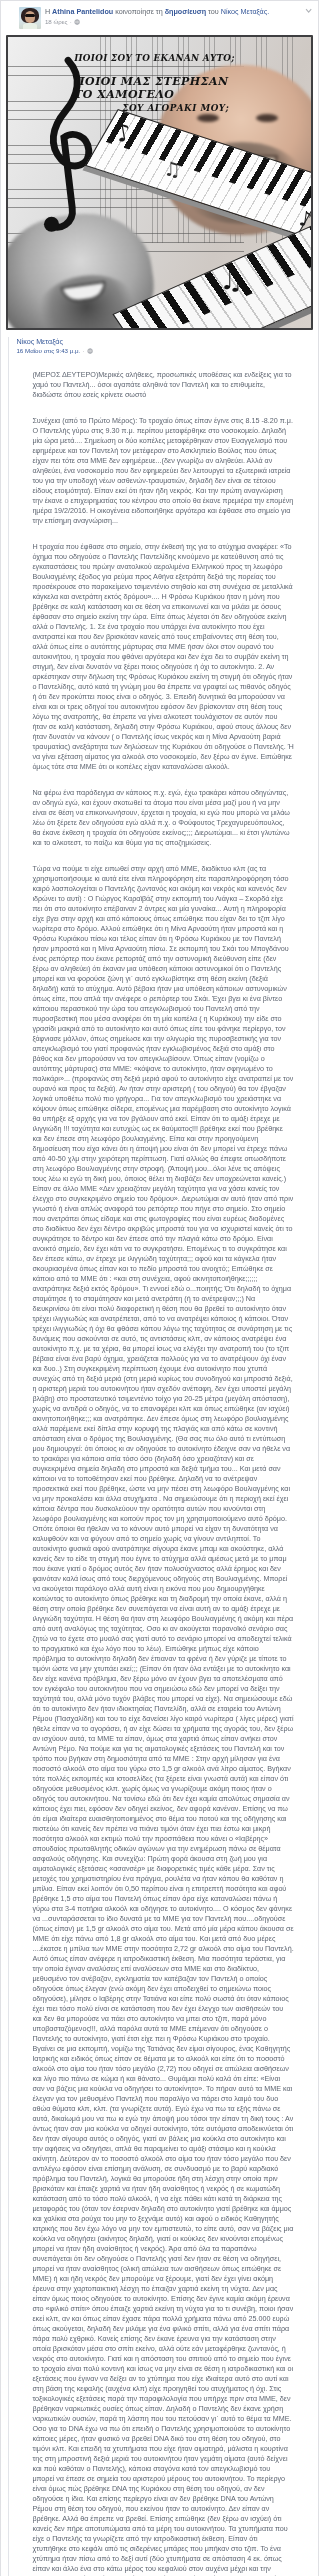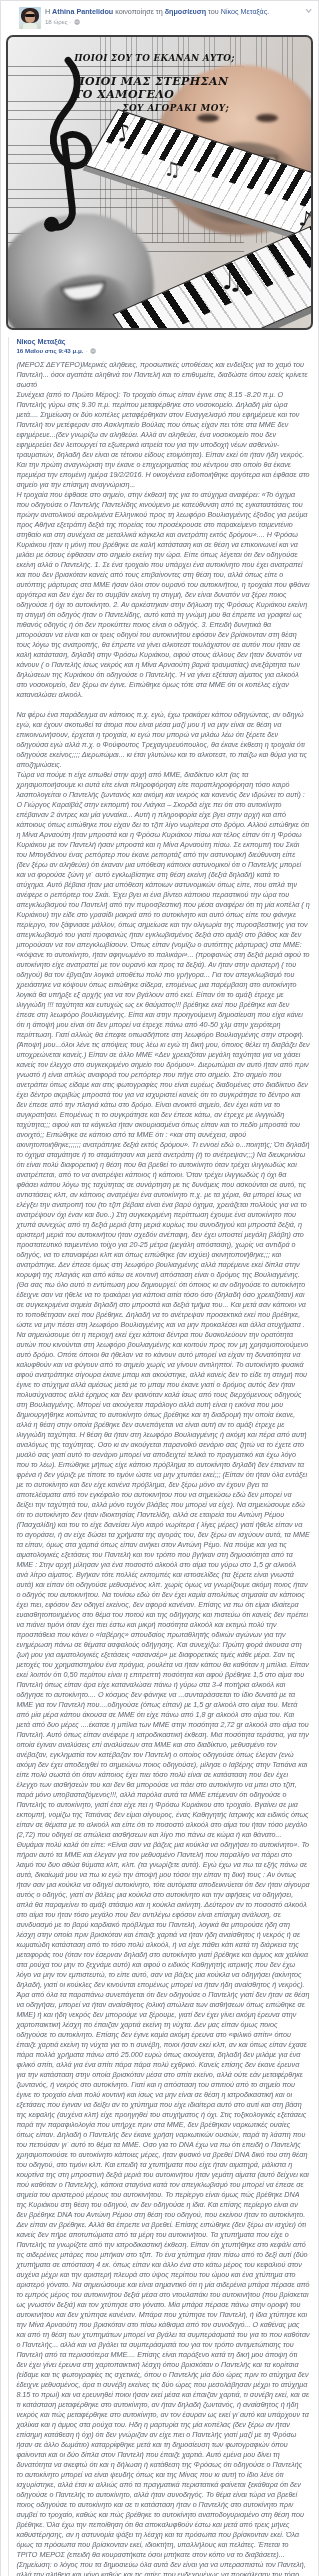--- a/index.html
+++ b/index.html
@@ -15,21 +15,21 @@
   .header-text{margin-left:4.1px;flex:1;}
   .header-line{font-size:7.2px;line-height:1.38;color:#1d2129;}
   .header-line a{color:#365899;text-decoration:none;cursor:pointer;}
   .header-line a.bold{font-weight:bold;}
   .header-line .plain{color:#616770;}
   .meta{font-size:6.2px;color:#90949c;margin-top:1px;display:flex;align-items:center;gap:2.1px;}
   .meta a{color:#90949c;text-decoration:none;cursor:pointer;}
   .globe{width:6.2px;height:6.2px;display:inline-block;}
   .chevron{position:absolute;right:5.2px;top:5.2px;width:9.3px;height:9.3px;color:#b0b3b8;cursor:pointer;}
   
-  .photo{margin:3.1px 5.2px 0 5.2px;height:291px;position:relative;border:2.6px solid #3f3f41;border-radius:7px;background:
+  .photo{margin:3.1px 5.2px 0 5.2px;height:291px;position:relative;border:2.6px solid #3f3f41;border-radius:1px;background:
      linear-gradient(115deg,#efefef 0%,#dcdcdc 35%,#cfc9c4 70%,#d8d2cc 100%);overflow:hidden;cursor:pointer;}
   .staff-h{position:absolute;left:0;top:20.6px;width:78%;height:216px;opacity:.55;
      background:repeating-linear-gradient(to bottom,transparent 0 8.2px,#4a4a4a 8.2px 8.8px);}
   .staff-v{position:absolute;left:77px;top:0;width:222px;height:206px;opacity:.4;
      background:repeating-linear-gradient(to right,transparent 0 4.6px,#5a5a5a 4.6px 5.2px);}
   .clef{position:absolute;left:27px;top:9.3px;width:62px;height:216px;}
   .caption{position:absolute;left:66px;top:16.5px;width:175px;font-family:"DejaVu Serif",serif;font-style:italic;font-weight:bold;color:#141414;}
   .caption .l1{font-size:8.8px;letter-spacing:0.3px;}
   .caption .l2{font-size:11px;letter-spacing:0.5px;margin-top:11.3px;}
   .caption .l3{font-size:8.8px;letter-spacing:0.5px;margin-top:2.1px;margin-left:48px;}
@@ -54,23 +54,23 @@
   .piano2 .blacks{position:absolute;left:0;top:0;width:100%;height:52%;
      background:repeating-linear-gradient(90deg,transparent 0 6.7px,#101010 6.7px 14px,transparent 14px 23px);}
   .note{position:absolute;color:#1b1b1b;font-size:24px;font-family:"DejaVu Sans",sans-serif;}
   .n1{left:108px;top:82px;transform:rotate(-10deg);}
   .n2{left:155px;top:121px;font-size:19.6px;color:#333;}
   .n3{left:291px;top:170px;font-size:20.6px;transform:rotate(8deg);}
   .n4{left:211px;top:227px;font-size:27px;color:#141414;}
   
   .shared-content{margin:7.2px 6.2px 0 7.2px;border-left:1px solid #e2e4e9;padding-left:7.2px;}
   .shared-author{font-size:7.2px;}
-  .shared-author a{color:#365899;font-weight:bold;text-decoration:none;cursor:pointer;}
+  .shared-author a{color:#365899;font-weight:normal;text-decoration:none;cursor:pointer;}
   .post-body{margin-top:6.2px;font-size:7.2px;line-height:10px;color:#5d6470;padding-right:2.1px;}
-  .post-body p{margin:0;font-style:italic;}
+  .post-body p{margin:16px;}
   .post-body p.gap{margin-top:9.8px;}
 </style>
 </head>
 <body>
 
 <div class="page">
   <div class="post-card">
 
     <div class="post-header">
       <div class="avatar">

